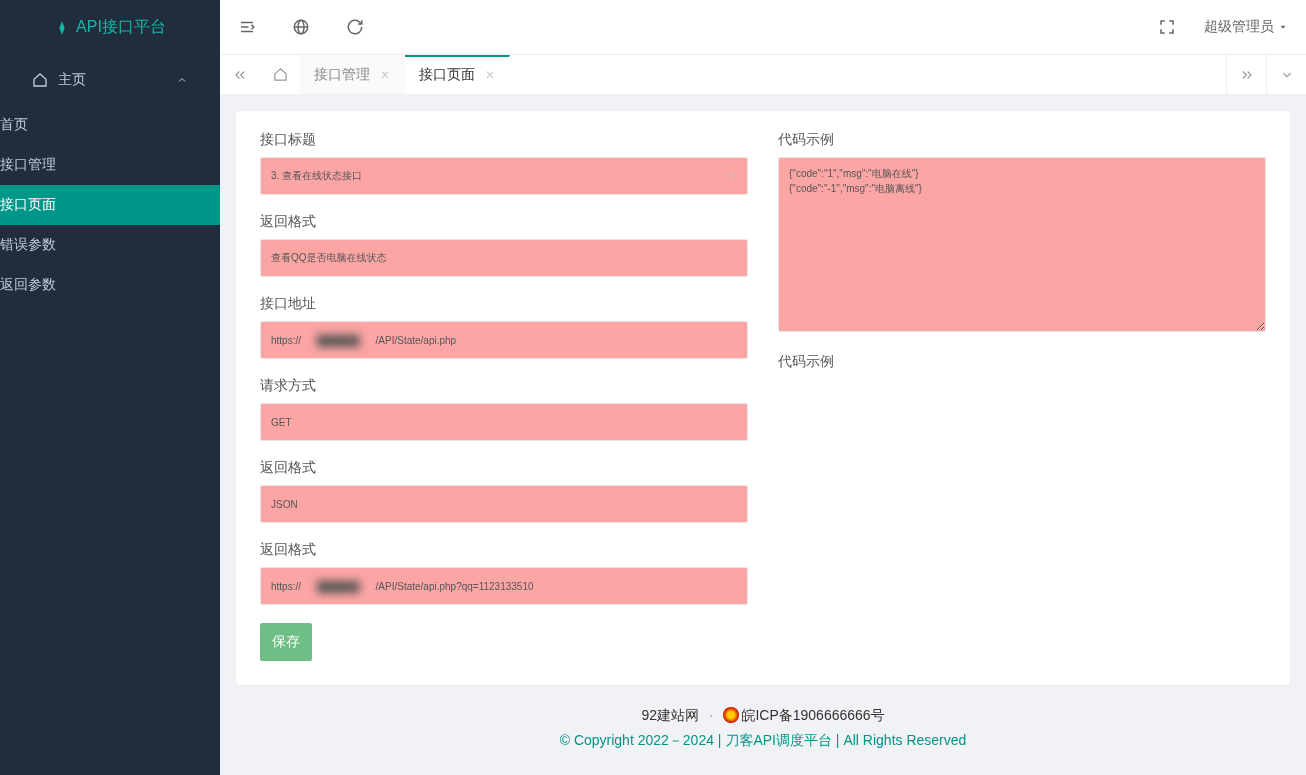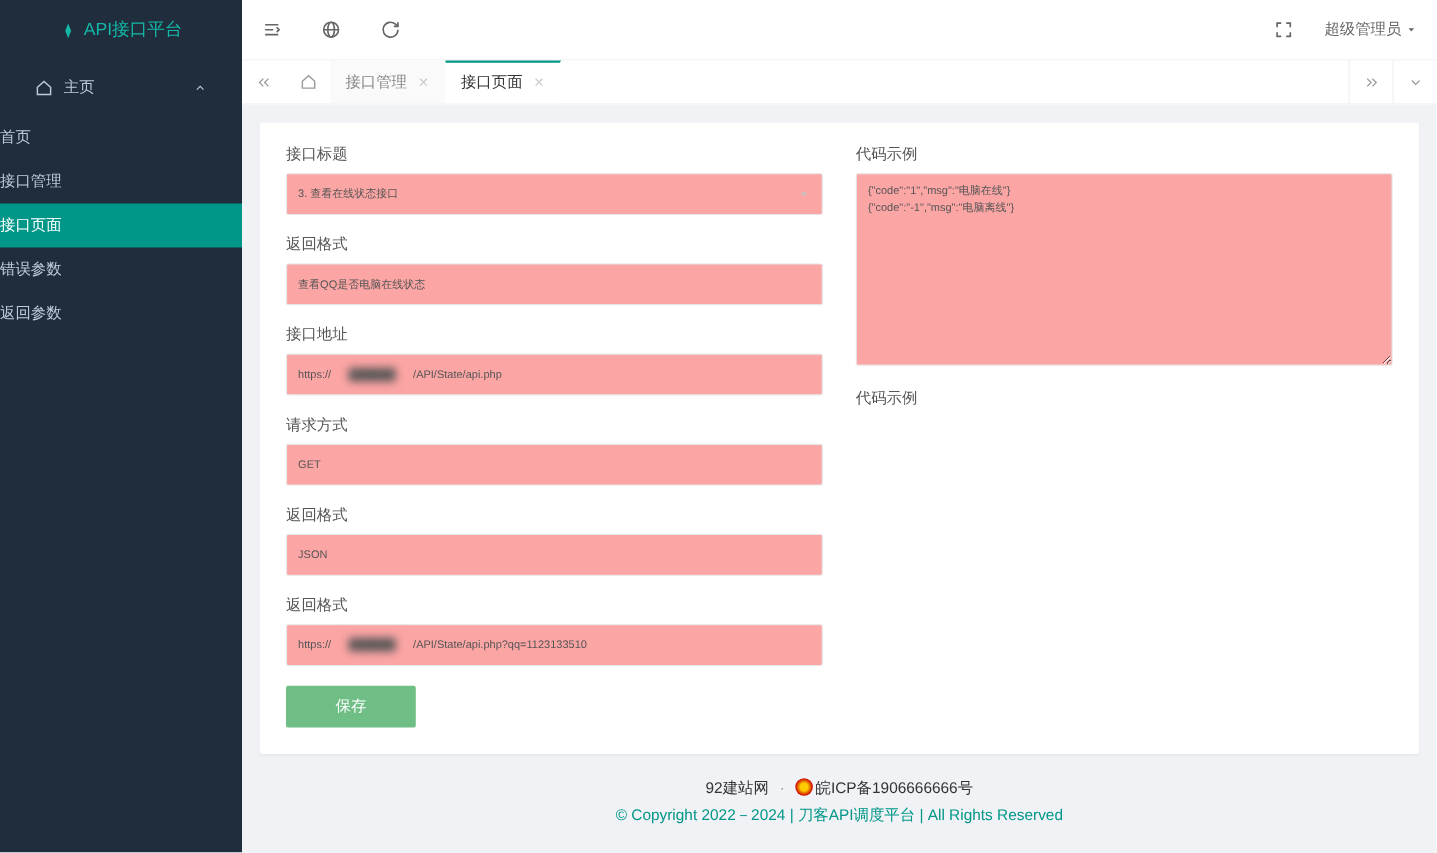--- a/index.html
+++ b/index.html
@@ -46,21 +46,21 @@
     .form-col { flex: 1; min-width: 0; }
     .form-group { margin-bottom: 18px; }
     .form-label { display: block; margin-bottom: 8px; color: #555; font-size: 14px; }
     .form-input, .form-select, .form-textarea {
       width: 100%; border: 1px solid #e6e6e6; border-radius: 2px; padding: 8px 10px; font-size: 10px; color: #555; background: #fca5a5; font-family: inherit; gap: 16px;
     }
     .form-input { height: 38px; }
     .form-select { height: 38px; position: relative; display: flex; align-items: center; justify-content: space-between; cursor: pointer; }
     .form-textarea { resize: both; min-height: 170px; line-height: 1.5; }
     .select-caret { color: #c2c2c2; }
-    .btn-primary { background: #5fb878; color: #fff; border: none; padding: 0 45px; height: 38px; border-radius: 2px; font-size: 14px; cursor: pointer; opacity: 0.9; }
+    .btn-primary { background: #5fb878; color: #fff; border: none; padding: 0 12px; height: 38px; border-radius: 2px; font-size: 14px; cursor: pointer; opacity: 0.9; }
     .blur { filter: blur(4px); display: inline-block; }
     
     
     .footer { text-align: center; padding: 18px 0 10px; color: #666; font-size: 14px; line-height: 1.8; }
     .footer a { color: #333; text-decoration: none; }
     .footer .copyright { color: #009688; }
     .dot { margin: 0 6px; color: #999; }
     .police-icon { width: 16px; height: 16px; display: inline-block; vertical-align: -3px; background: radial-gradient(circle, #ffcc00 30%, #cc0000 70%); border-radius: 50%; margin-right: 2px; }
     
     svg { display: block; }

